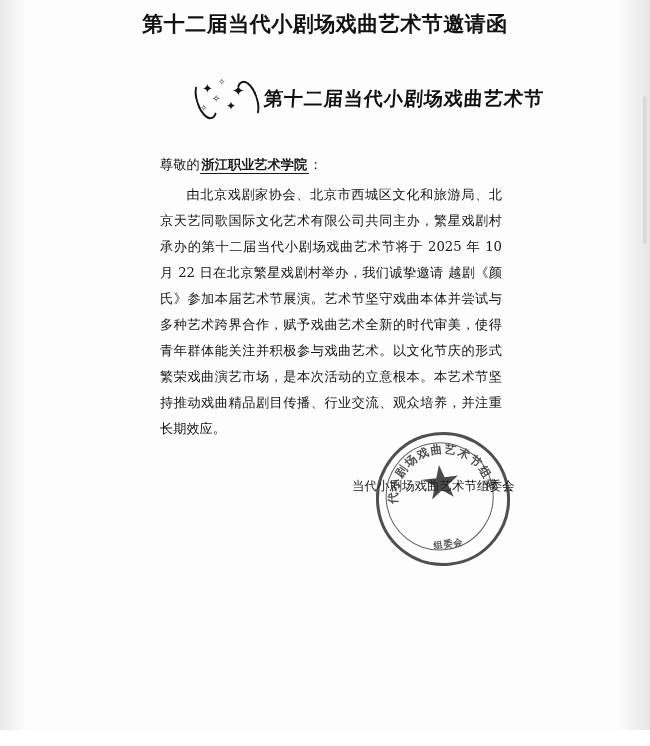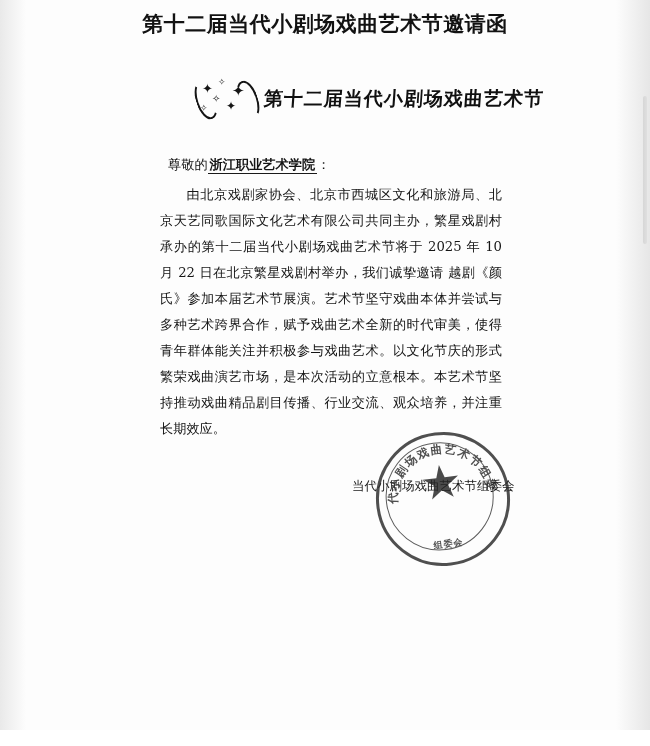--- a/index.html
+++ b/index.html
@@ -116,21 +116,20 @@
     top: 152px;
     width: 342px;
     font-family: "DejaVu Serif", "Liberation Serif", serif;
     font-size: 13.2px;
     line-height: 26px;
     color: #151515;
     text-align: justify;
   }
   #salutation-line {
     white-space: nowrap;
-    margin-left: 8px;
   }
   #salutation-recipient {
     font-weight: bold;
     border-bottom: 1px solid #1a1a1a;
     padding: 0 2px 1px 2px;
   }
   .para {
     text-indent: 2em;
     margin-top: 4px;
   }

